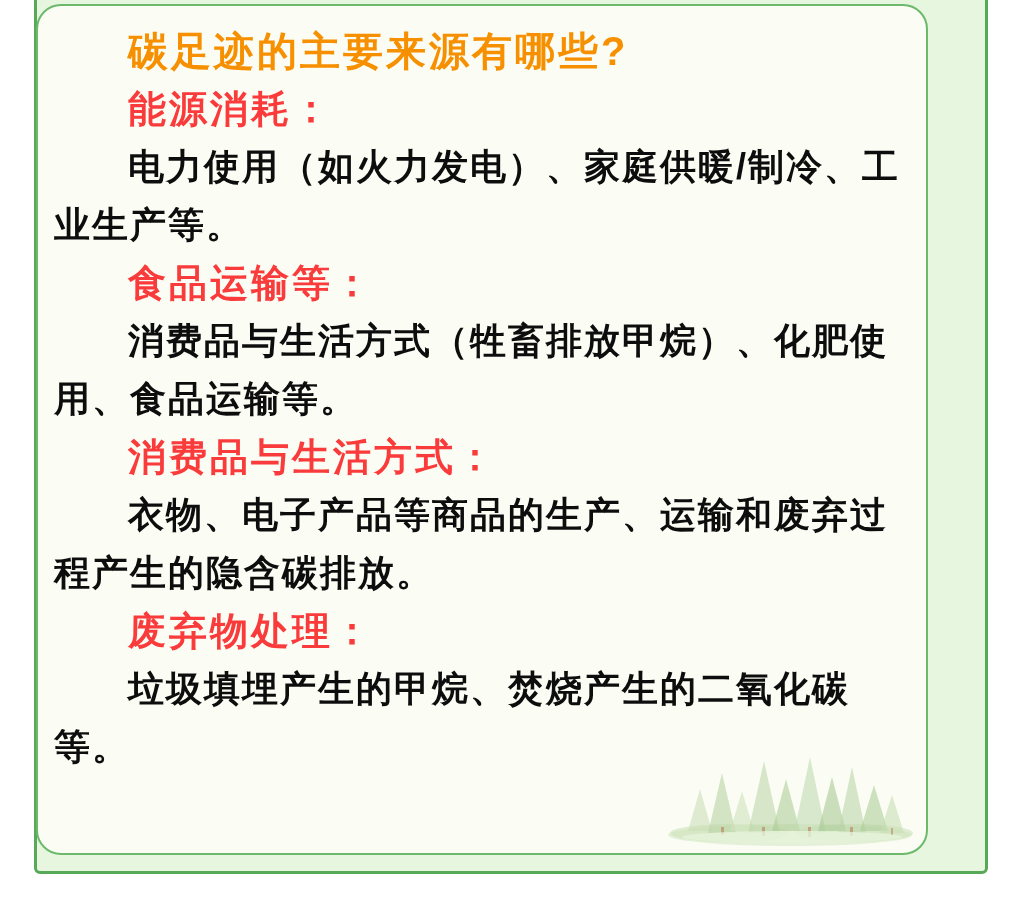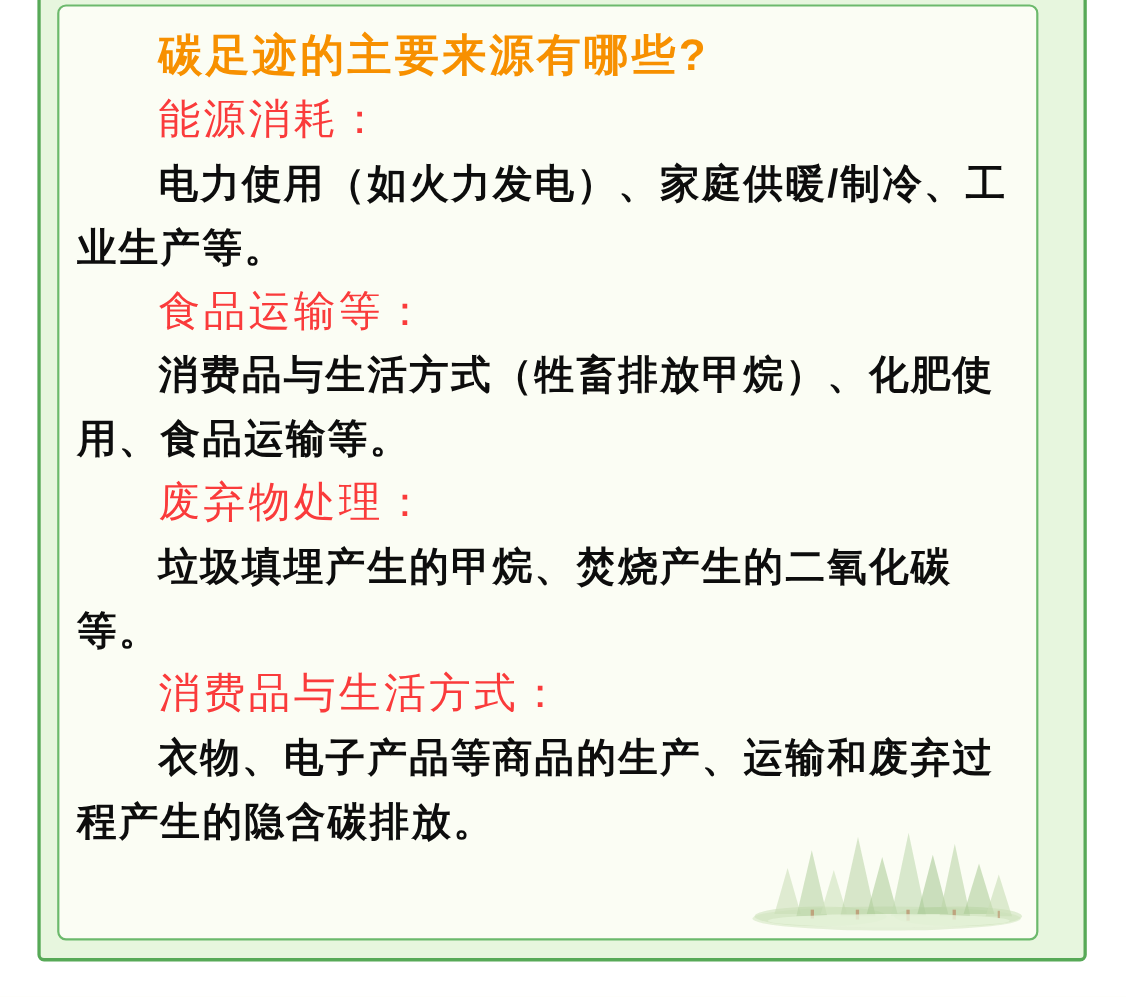--- a/index.html
+++ b/index.html
@@ -25,25 +25,25 @@
     position:absolute;
     left:34px; top:-14px;
     width:954px; height:888px;
     background:var(--frame-fill);
     border:3px solid var(--frame-line);
     border-radius:0 0 6px 6px;
   }
   
   .panel{
     position:absolute;
-    left:52px; top:4px;
+    left:36px; top:4px;
     width:892px; height:851px;
     background:var(--panel-bg);
     border:2px solid var(--panel-border);
-    border-radius:8px;
+    border-radius:25px;
     overflow:hidden;
   }
   .trees{
     position:absolute;
     right:8px; bottom:6px;
     width:258px; height:104px;
     z-index:1;
     pointer-events:none;
   }
   .content{
@@ -56,21 +56,21 @@
     line-height:58px;
   }
   .title{
     font-size:40px;
     font-weight:bold;
     letter-spacing:3px;
     color:var(--title);
   }
   .heading{
     font-size:38px;
-    font-weight:normal;
+    font-weight:bold;
     letter-spacing:3px;
     color:var(--heading);
   }
   .body-text{
     font-size:36px;
     font-weight:700;
     letter-spacing:2px;
     color:var(--body-text);
   }
 </style>
@@ -114,23 +114,23 @@
 
     <section>
     </section>
 
     <section>
       <h2 class="line heading">食品运输等：</h2>
       <p class="line body-text">消费品与生活方式（牲畜排放甲烷）、化肥使用、食品运输等。</p>
     </section>
 
     <section>
-      <h2 class="line heading">废弃物处理：</h2>
-      <p class="line body-text">垃圾填埋产生的甲烷、焚烧产生的二氧化碳等。</p>
+      <h2 class="line heading">消费品与生活方式：</h2>
+      <p class="line body-text">衣物、电子产品等商品的生产、运输和废弃过程产生的隐含碳排放。</p>
     </section>
 
     <section>
-      <h2 class="line heading">消费品与生活方式：</h2>
-      <p class="line body-text">衣物、电子产品等商品的生产、运输和废弃过程产生的隐含碳排放。</p>
+      <h2 class="line heading">废弃物处理：</h2>
+      <p class="line body-text">垃圾填埋产生的甲烷、焚烧产生的二氧化碳等。</p>
     </section>
 
   </div>
 </div>
 
 </body></html>

